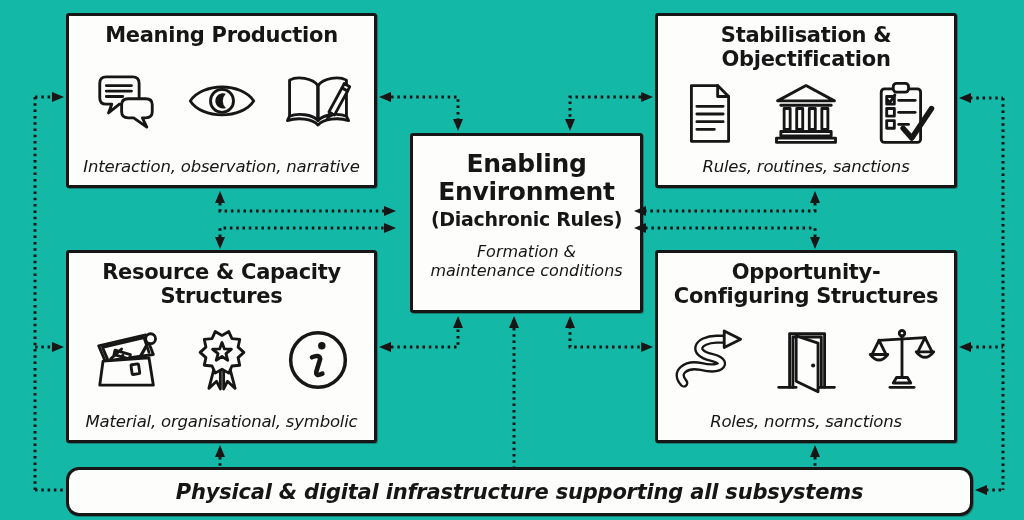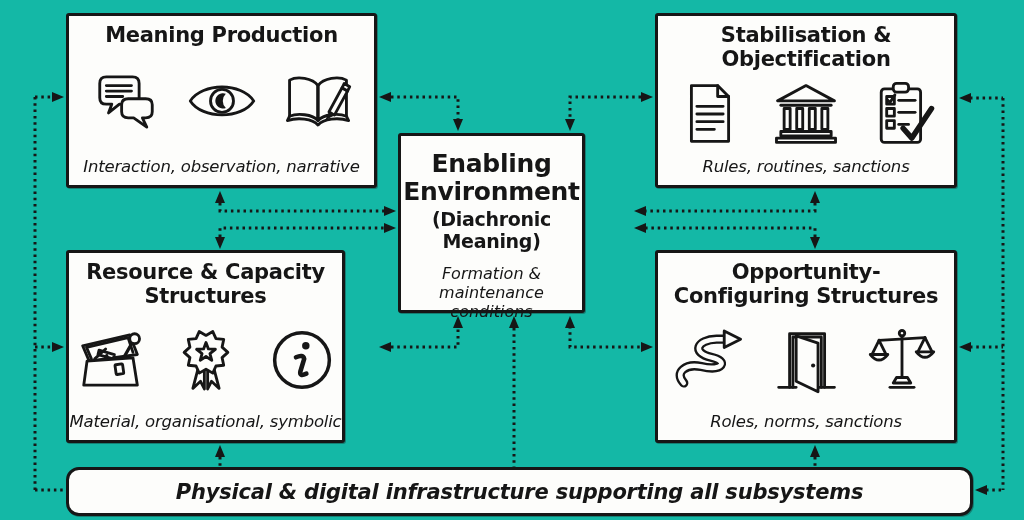--- a/index.html
+++ b/index.html
@@ -100,27 +100,27 @@
         <rect class="ic" x="18" y="27" width="7" height="7"></rect>
         <path class="ic" d="M29 30.5 H44"></path>
         <rect class="ic" x="18" y="38" width="7" height="7"></rect>
         <path class="ic" d="M29 41.5 H38"></path>
         <path class="ic" style="stroke-width:5" d="M33 45 L41 54 L59 27"></path>
       </svg>
     </div>
     <div class="subtitle">Rules, routines, sanctions</div>
   </div>
 
-  <div class="box" id="box-ee" style="left:398px;top:133px;width:187px;height:180px;">
+  <div class="box" id="box-ee" style="left:410px;top:133px;width:233px;height:180px;">
     <div class="ee-title">Enabling Environment</div>
-    <div class="ee-paren">(Diachronic Meaning)</div>
+    <div class="ee-paren">(Diachronic Rules)</div>
     <div class="ee-desc">Formation &amp; maintenance conditions</div>
   </div>
 
-  <div class="box" id="box-rc" style="left:66px;top:250px;width:279px;height:193px;">
+  <div class="box" id="box-rc" style="left:66px;top:250px;width:311px;height:193px;">
     <div class="box-title">Resource &amp; Capacity Structures</div>
     <div class="icons">
       <svg class="icon" viewBox="0 0 64 64">
         <path class="icf" d="M13 33 L7 19 L50 9 L57 27 Z"></path>
         <path class="ic" d="M15 31 L10.5 20.5 L48.5 11.5 L53 25"></path>
         <path class="ic" style="stroke-width:3" d="M45 29 L53 15"></path>
         <circle class="icf" cx="54.5" cy="12.5" r="4.5"></circle>
         <path class="icf" d="M22 23 L36 27 L35 31 L21 27 Z"></path>
         <path class="ic" style="stroke-width:3" d="M29 28 L24 40"></path>
         <path class="ic" d="M18 31 L28 22"></path>

